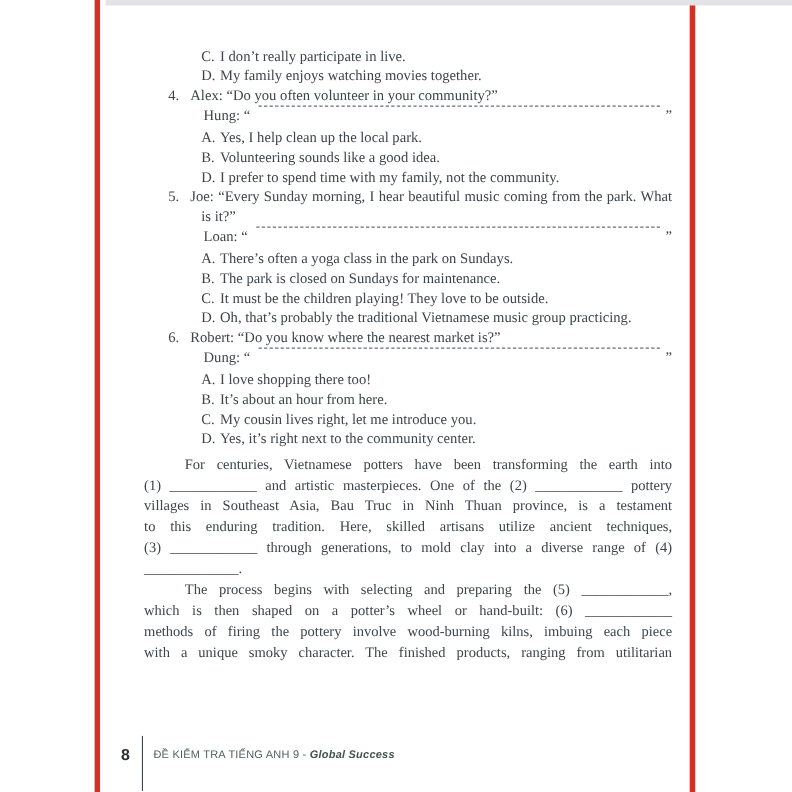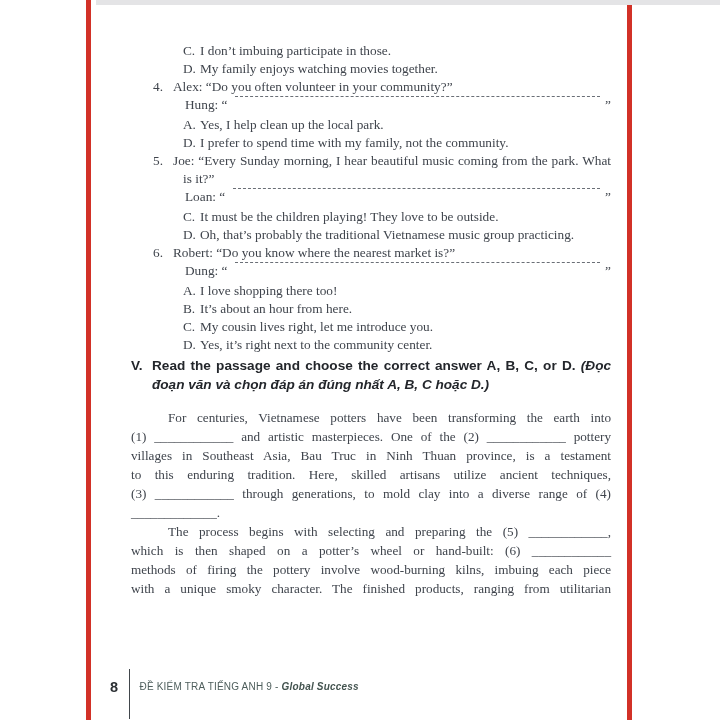--- a/index.html
+++ b/index.html
@@ -28,69 +28,78 @@
   .ans .cq{margin-bottom:2px;}
 
   .sec-head{
     font-family:"Liberation Sans", sans-serif;font-weight:bold;
     font-size:13.6px;line-height:19px;color:#23262b;
     padding-left:21px;text-indent:-21px;text-align:justify;margin-top:2px;
   }
   .sec-head .secnum{display:inline-block;width:21px;text-indent:0;}
   .sec-head .vi{font-style:italic;}
 
-  .passage{margin-top:14px;font-size:13.2px;line-height:19px;}
+  .passage{margin-top:4px;font-size:13.2px;line-height:19px;}
   .pline{height:19px;text-align:justify;-moz-text-align-last:justify;text-align-last:justify;}
   .pline.pl-last{text-align:left;text-align-last:left;}
   .pline.pl-indent{padding-left:37px;}
 
   .footer{position:absolute;left:110px;top:679px;display:flex;align-items:flex-start;}
   .f-num{font-family:"Liberation Sans", sans-serif;font-weight:bold;font-size:14.5px;color:#2b2f33;line-height:16px;}
   .f-div{width:1.4px;background:#41464b;height:50px;margin:-10px 9px 0 11px;}
   .f-title{font-family:"Liberation Sans", sans-serif;font-size:10px;color:#4e5e5c;line-height:15px;letter-spacing:0.2px;}
   .f-title .edition{font-weight:bold;font-style:italic;color:#43534f;}
 </style>
 </head>
 <body>
 
 <div class="red-bar red-left"></div>
 <div class="red-bar red-right"></div>
 <div class="top-edge"></div>
 
 <div class="content">
 
   <div class="row opt">
-    <span class="lbl">C.</span><span>I don’t imbuing participate in those.</span>
+    <span class="lbl">C.</span><span>I don’t really participate in live.</span>
   </div>
   <div class="row opt">
     <span class="lbl">D.</span><span>My family enjoys watching movies together.</span>
   </div>
 
   <div class="row qrow">
     <span class="qnum">4.</span><span>Alex: “Do you often volunteer in your community?”</span>
   </div>
   <div class="ans">
     <span>Hung: “</span>
     <span class="blank"></span>
     <span class="cq">”</span>
   </div>
   <div class="row opt">
     <span class="lbl">A.</span><span>Yes, I help clean up the local park.</span>
   </div>
   <div class="row opt">
+    <span class="lbl">B.</span><span>Volunteering sounds like a good idea.</span>
+  </div>
+  <div class="row opt">
     <span class="lbl">D.</span><span>I prefer to spend time with my family, not the community.</span>
   </div>
 
   <div class="row qrow">
     <span class="qnum">5.</span><span>Joe: “Every Sunday morning, I hear beautiful music coming from the park. What is it?”</span>
   </div>
   <div class="ans">
     <span>Loan: “</span>
     <span class="blank"></span>
     <span class="cq">”</span>
+  </div>
+  <div class="row opt">
+    <span class="lbl">A.</span><span>There’s often a yoga class in the park on Sundays.</span>
+  </div>
+  <div class="row opt">
+    <span class="lbl">B.</span><span>The park is closed on Sundays for maintenance.</span>
   </div>
   <div class="row opt">
     <span class="lbl">C.</span><span>It must be the children playing! They love to be outside.</span>
   </div>
   <div class="row opt">
     <span class="lbl">D.</span><span>Oh, that’s probably the traditional Vietnamese music group practicing.</span>
   </div>
 
   <div class="row qrow">
     <span class="qnum">6.</span><span>Robert: “Do you know where the nearest market is?”</span>
@@ -106,23 +115,20 @@
   <div class="row opt">
     <span class="lbl">B.</span><span>It’s about an hour from here.</span>
   </div>
   <div class="row opt">
     <span class="lbl">C.</span><span>My cousin lives right, let me introduce you.</span>
   </div>
   <div class="row opt">
     <span class="lbl">D.</span><span>Yes, it’s right next to the community center.</span>
   </div>
 
-  <div class="sec-head">
-    <span class="secnum">V.</span><span>Read the passage and choose the correct answer A, B, C, or D.</span> <span class="vi">(Đọc đoạn văn và chọn đáp án đúng nhất A, B, C hoặc D.)</span>
-  </div>
 
   <div class="passage">
     <div class="pline pl-indent">For centuries, Vietnamese potters have been transforming the earth into</div>
     <div class="pline">(1) ____________ and artistic masterpieces. One of the (2) ____________ pottery</div>
     <div class="pline">villages in Southeast Asia, Bau Truc in Ninh Thuan province, is a testament</div>
     <div class="pline">to this enduring tradition. Here, skilled artisans utilize ancient techniques,</div>
     <div class="pline">(3) ____________ through generations, to mold clay into a diverse range of (4)</div>
     <div class="pline pl-last">_____________.</div>
     <div class="pline pl-indent">The process begins with selecting and preparing the (5) ____________,</div>
     <div class="pline">which is then shaped on a potter’s wheel or hand-built: (6) ____________</div>

